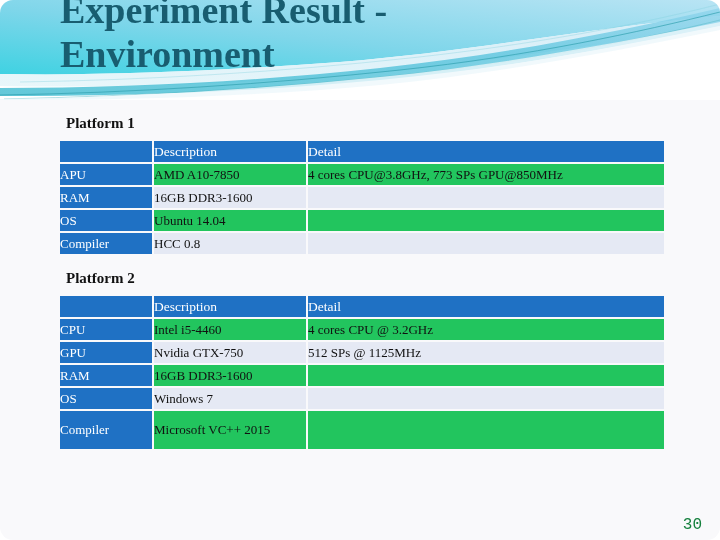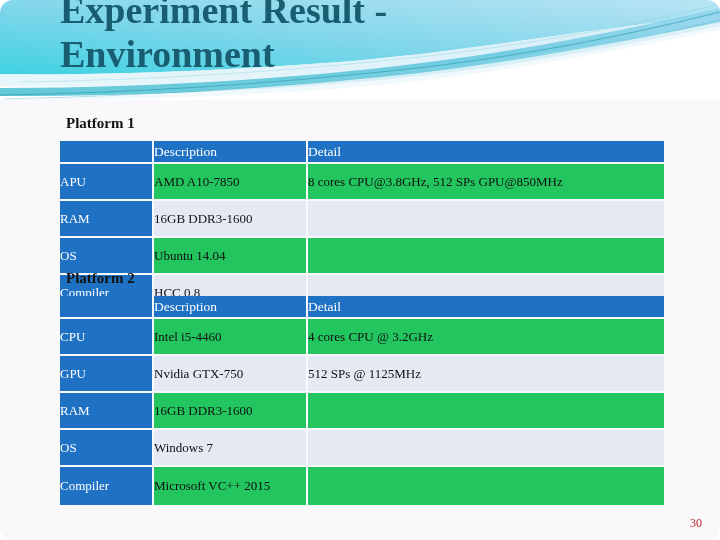--- a/index.html
+++ b/index.html
@@ -99,21 +99,21 @@
     height: 21px;
   }
   .ptable th.hdr-blank {
     background: #1f71c4;
   }
 
   .ptable td.rowlabel {
     background: #1f71c4;
     color: #ffffff;
     font-size: 13px;
-    height: 35px;
+    height: 21px;
   }
 
   .ptable td.cell-a { background: #22c55e; }
   .ptable td.cell-b { background: #e5e9f4; }
 
   .ptable tr.tall td { height: 38px; }
 
   
   #footer {
     position: absolute;
@@ -130,23 +130,23 @@
     font-family: "Liberation Mono", monospace;
     font-size: 11px;
     line-height: 15px;
     white-space: pre-line;
     letter-spacing: 0.2px;
   }
   #page-number {
     position: absolute;
     right: 18px;
     top: 18px;
-    color: #b91c1c;
-    font-family: Liberation Serif, serif;
-    font-size: 12px;
+    color: #15803d;
+    font-family: Liberation Mono, monospace;
+    font-size: 16px;
   }
 </style>
 </head>
 <body>
 
 <div id="slide">
 
   <div id="header-band">
     <svg width="720" height="100" viewBox="0 0 720 100" xmlns="http://www.w3.org/2000/svg">
       <defs>
@@ -202,21 +202,21 @@
       <tr>
         <th class="hdr hdr-blank"></th>
         <th class="hdr">Description</th>
         <th class="hdr">Detail</th>
       </tr>
     </thead>
     <tbody>
       <tr>
         <td class="rowlabel">APU</td>
         <td class="cell-a">AMD A10-7850</td>
-        <td class="cell-a">8 cores CPU@3.8GHz, 512 SPs GPU@850MHz</td>
+        <td class="cell-a">4 cores CPU@3.8GHz, 773 SPs GPU@850MHz</td>
       </tr>
       <tr>
         <td class="rowlabel">RAM</td>
         <td class="cell-b">16GB DDR3-1600</td>
         <td class="cell-b"></td>
       </tr>
       <tr>
         <td class="rowlabel">OS</td>
         <td class="cell-a">Ubuntu 14.04</td>
         <td class="cell-a"></td>

